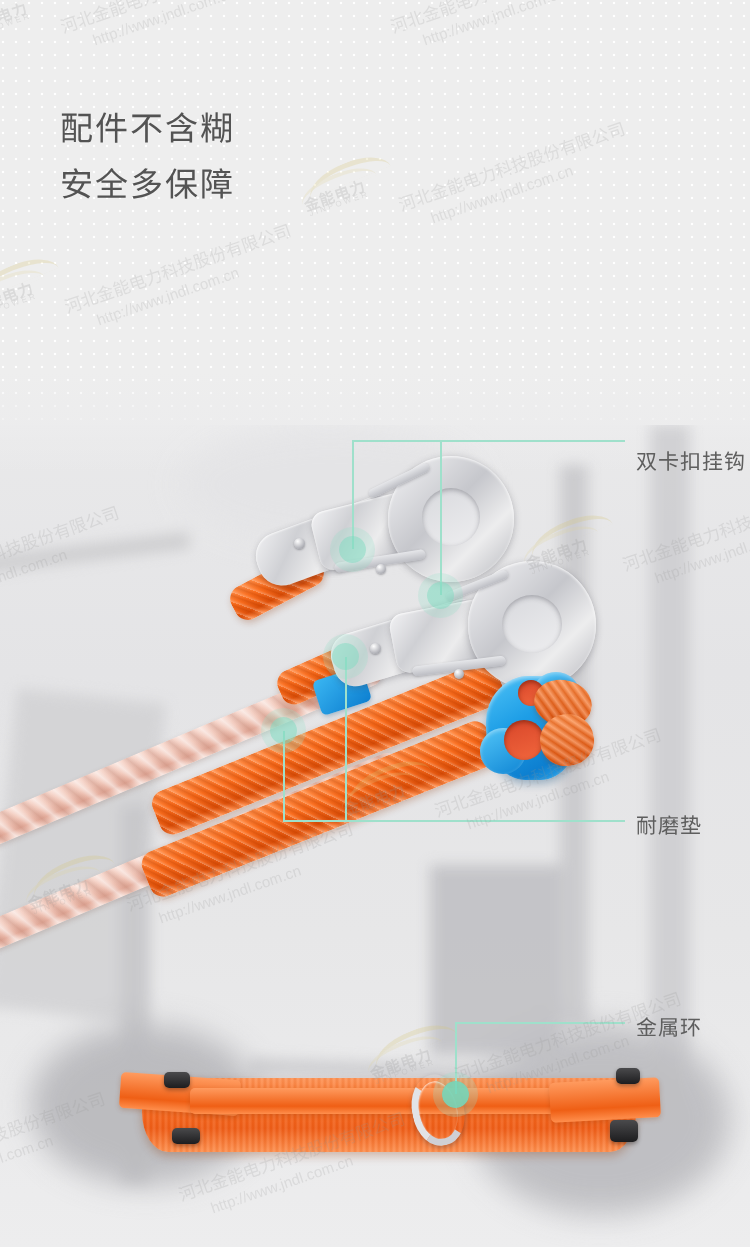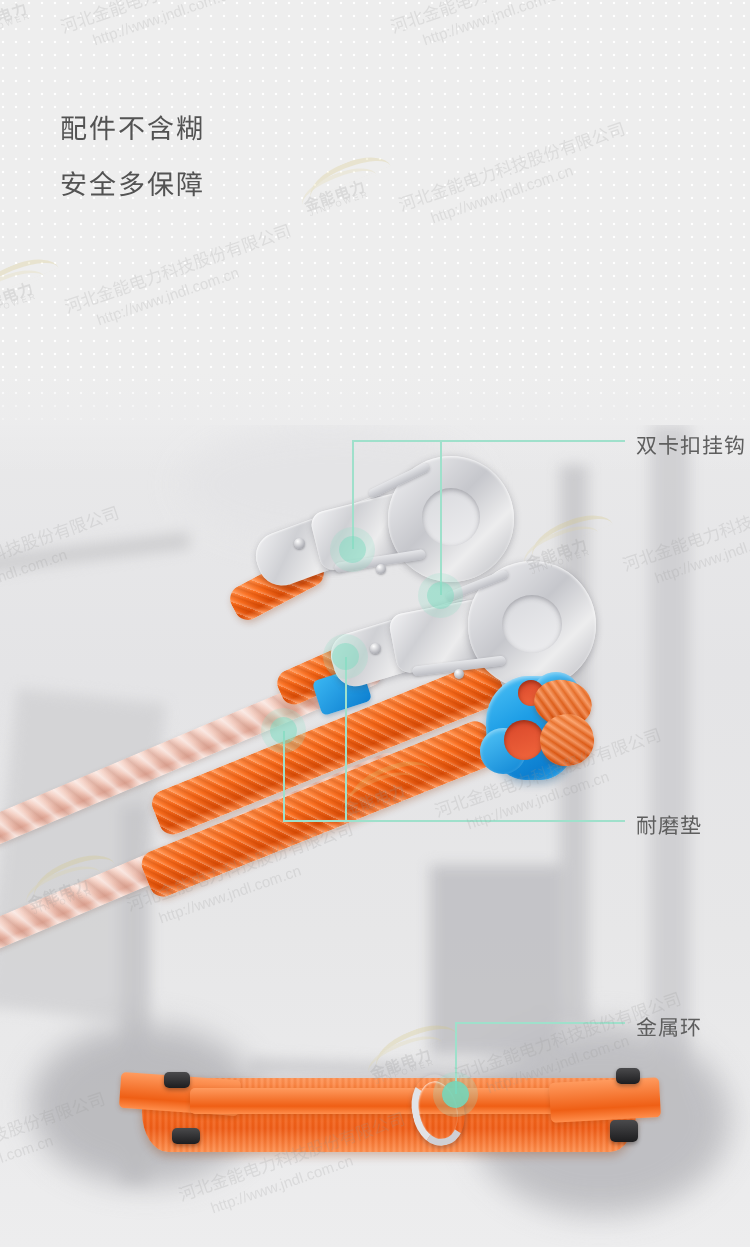--- a/index.html
+++ b/index.html
@@ -29,21 +29,21 @@
   }
   .top-panel::after {
     content:"";
     position:absolute; left:0; bottom:0; width:100%; height:70px;
     background:linear-gradient(to bottom, rgba(238,238,238,0), #ececed);
   }
 
   
   .headline {
     position:absolute; left:60px; top:101px;
-    font-size:27px; line-height:56px;
+    font-size:33px; line-height:56px;
     color:#535353; letter-spacing:2px; font-weight:normal;
     white-space:pre-line;
   }
 
   
   .body-copy {
     position:absolute; left:61px; top:248px; width:640px;
     font-size:21px; line-height:42px;
     color:#6e6e6e; letter-spacing:0.4px;
     white-space:pre-line;
@@ -323,21 +323,21 @@
                   border-top-color:transparent; border-right-color:transparent;
                   transform:rotate(-12deg);"></div>
     </div>
 
     <div>
       <div class="cl-h" style="left:352px; top:15px; width:273px;"></div>
       <div class="cl-v" style="left:352px; top:15px; height:109px;"></div>
       <div class="cl-v" style="left:440px; top:15px; height:155px;"></div>
       <div class="cl-dot" style="left:339px; top:111px; width:27px; height:27px;"></div>
       <div class="cl-dot" style="left:427px; top:157px; width:27px; height:27px;"></div>
-      <div class="cl-label" style="left:636px; top:4px;">双卡扣挂钩</div>
+      <div class="cl-label" style="left:636px; top:20px;">双卡扣挂钩</div>
     </div>
 
     <div>
       <div class="cl-h" style="left:283px; top:395px; width:342px;"></div>
       <div class="cl-v" style="left:283px; top:306px; height:89px;"></div>
       <div class="cl-v" style="left:345px; top:232px; height:163px;"></div>
       <div class="cl-dot" style="left:270px; top:292px; width:27px; height:27px;"></div>
       <div class="cl-dot" style="left:332px; top:218px; width:27px; height:27px;"></div>
       <div class="cl-label" style="left:636px; top:384px;">耐磨垫</div>
     </div>

